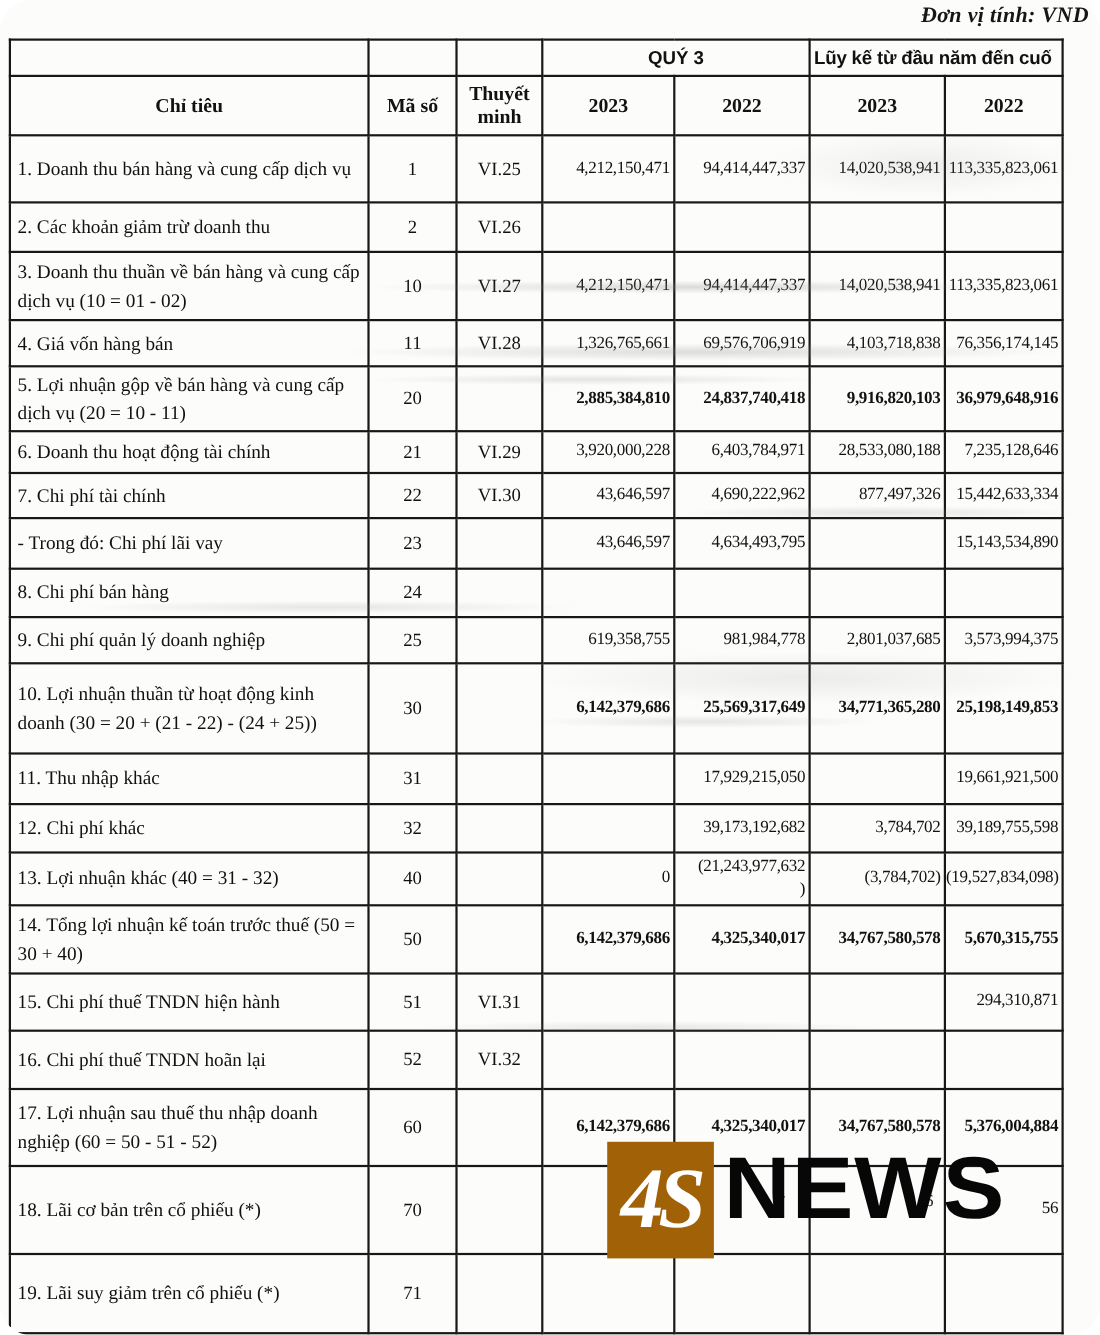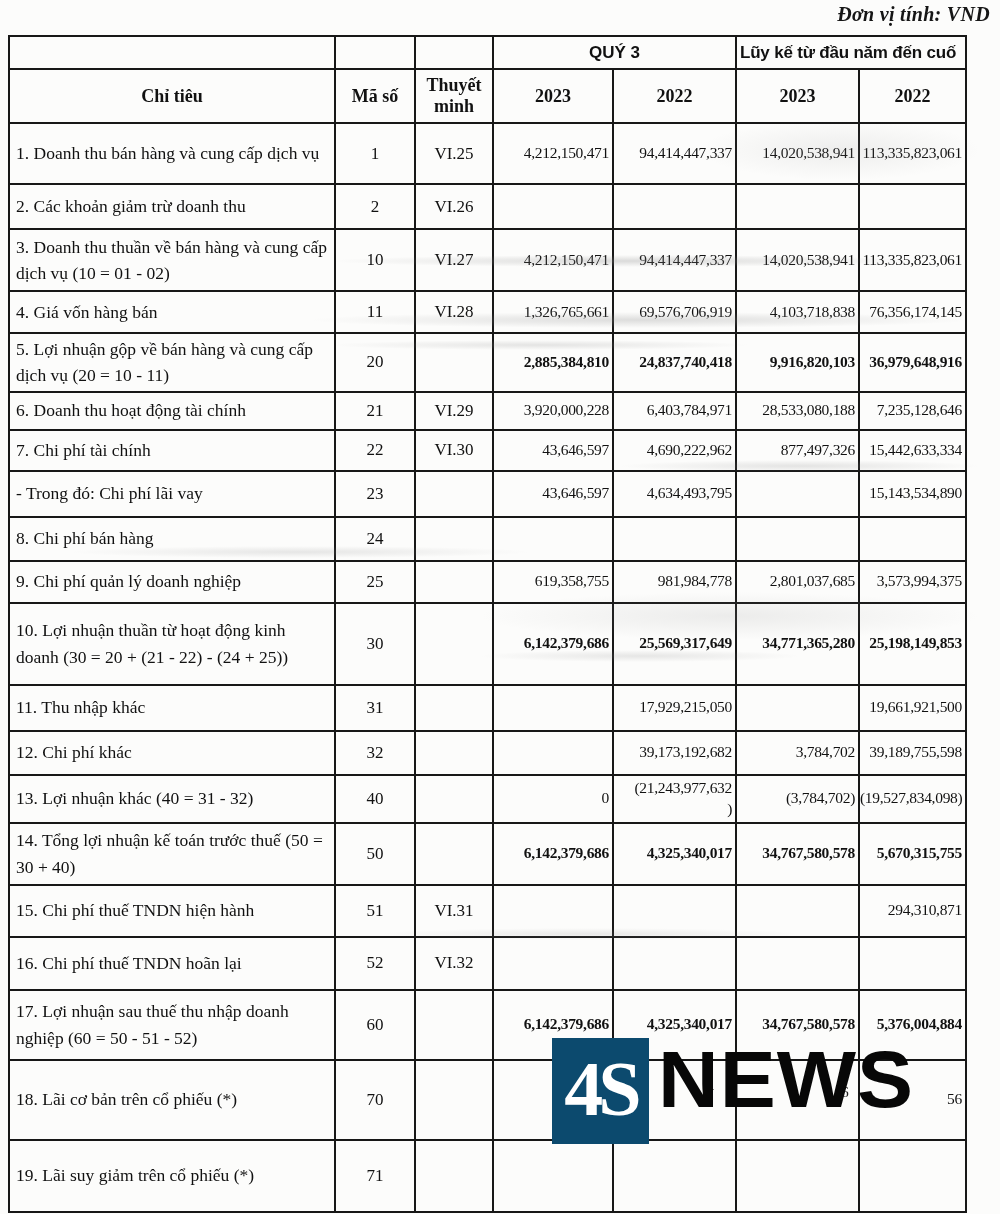--- a/index.html
+++ b/index.html
@@ -5,20 +5,21 @@
   * { margin: 0; padding: 0; box-sizing: border-box; }
   body { background: #ffffff; }
   .page {
     position: relative;
     width: 1000px;
     height: 1214px;
     background: #fcfcfb;
     overflow: hidden;
     font-family: "Liberation Serif", serif;
     color: #111;
+    border-radius: 29px;
   }
   .unit-label {
     position: absolute;
     top: 3px;
     right: 10px;
     font-style: italic;
     font-weight: bold;
     font-size: 20px;
     letter-spacing: 0.3px;
     color: #161616;
@@ -386,17 +387,17 @@
         </tr>
       </tbody>
   </table>
 
   <div class="noise"></div>
 
   <span class="peek-digit d1">4</span>
   <span class="peek-digit d2">6</span>
 
   <div class="watermark">
-    <div class="wm-badge" id="wm-badge" style="background: #0c4a6e;">4S</div>
+    <div class="wm-badge" id="wm-badge" style="background: #a16207; font-style: italic;">4S</div>
     <div class="wm-news">NEWS</div>
   </div>
 
 </div>
 
 </body></html>

